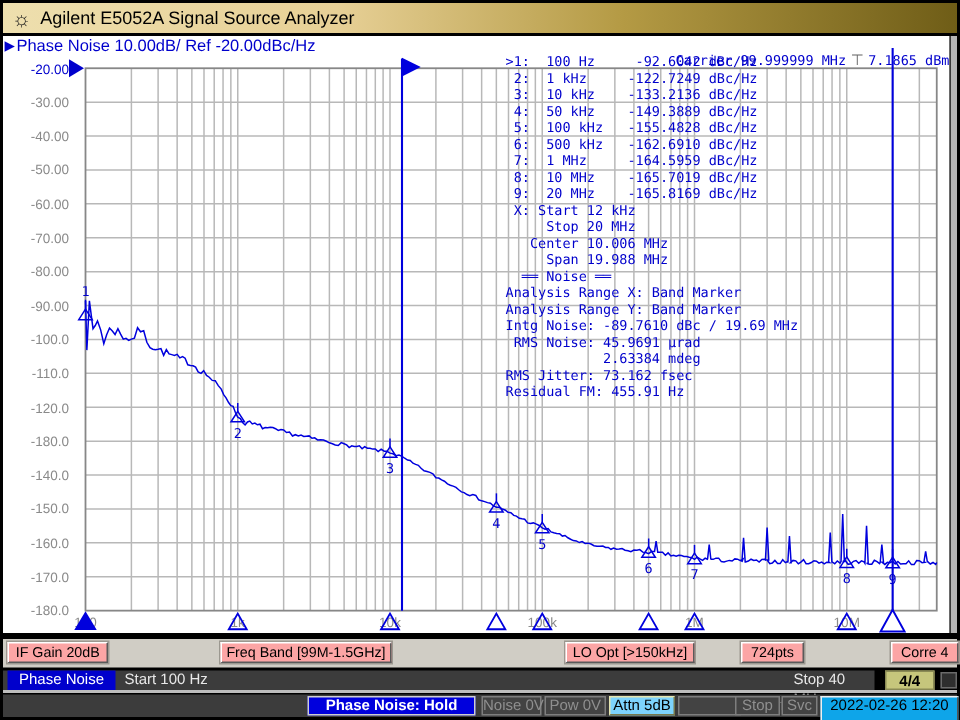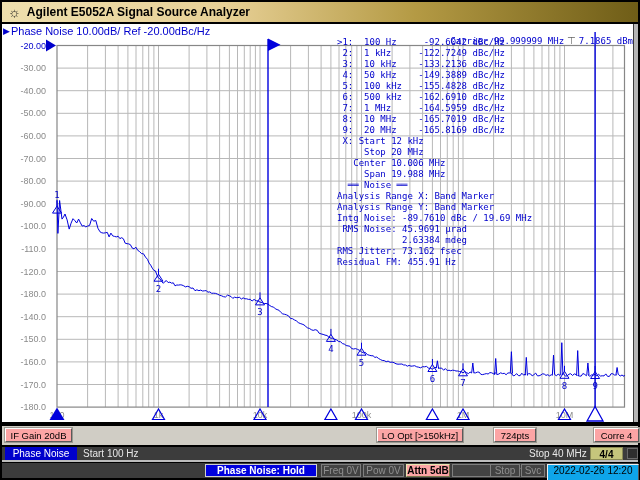--- a/index.html
+++ b/index.html
@@ -3,52 +3,52 @@
 <meta charset="utf-8">
 <style>
   html,body{margin:0;padding:0;background:#000;}
   .screen{position:relative;width:640px;height:480px;background:#000;overflow:hidden;
           font-family:"Liberation Sans", sans-serif;}
   .titlebar{position:absolute;left:2px;top:2px;width:636px;height:20px;
             background:linear-gradient(to right,#eedfae 0%,#e7d096 35%,#b49а44 60%,#6f5d17 100%);
             background:linear-gradient(to right,#eedfae 0%,#e7d096 35%,#b49a44 65%,#6f5d17 100%);
             display:flex;align-items:center;}
   .titlebar .ticon{font-size:14px;line-height:14px;margin:0 6px 0 6px;color:#1a1a1a;}
-  .titlebar .ttext{font-size:12px;font-weight:bold;color:#000;letter-spacing:0;}
+  .titlebar .ttext{font-size:12px;font-weight:normal;color:#000;letter-spacing:0;}
   .panel{position:absolute;left:2px;top:24px;width:631px;height:398px;background:#fff;}
   .rstrip{position:absolute;left:633px;top:24px;width:5px;height:398px;background:#b5b5b5;border-left:1px solid #3a3a3a;box-sizing:border-box;}
   .trhead{position:absolute;left:3px;top:25px;color:#0000cc;font-size:11px;white-space:nowrap;}
   .trhead .arr{font-size:9px;vertical-align:1px;margin-right:1px;}
   .carrier{position:absolute;top:35px;right:7px;color:#0000cc;
            font-family:"DejaVu Sans Mono", monospace;font-size:9px;white-space:nowrap;}
   .carrier .csym{color:#666;font-family:"DejaVu Sans", sans-serif;font-size:10px;padding:0 3px;}
   #marker-table{position:absolute;left:337px;top:37px;margin:0;color:#0000cc;
                 font-family:"DejaVu Sans Mono", monospace;font-size:9px;line-height:11px;letter-spacing:0;}
   .ylab{position:absolute;width:42px;text-align:right;font-size:9px;color:#8a8a8a;}
   .ylab.ref{color:#0000cc;}
   .xlab{position:absolute;top:410px;transform:translateX(-50%);font-size:9px;color:#8a8a8a;}
   svg.layer{position:absolute;left:0;top:0;pointer-events:none;}
   .softbar{position:absolute;left:2px;top:426px;width:636px;height:19px;background:#d0cdc5;}
   .skbtn{position:absolute;top:2px;height:14px;background:#fca5a5;border:1px solid;
          border-color:#ffffff #5a5a5a #5a5a5a #ffffff;box-shadow:0 0 0 1px #9b9890;
          font-size:9.5px;color:#000;text-align:center;line-height:14px;box-sizing:border-box;white-space:nowrap;}
-  .measbar{position:absolute;left:2px;top:447px;width:636px;height:13px;background:#3c3c3c;}
+  .measbar{position:absolute;left:2px;top:447px;width:581px;height:13px;background:#3c3c3c;}
   .mchip{position:absolute;left:3px;top:0px;width:72px;height:13px;background:#0000cc;color:#fff;
          font-size:10px;text-align:center;line-height:13px;}
   .mstart{position:absolute;left:81px;top:0;color:#e8e8e8;font-size:10px;line-height:13px;}
   .mstop{position:absolute;left:527px;top:0;color:#e8e8e8;font-size:10px;line-height:13px;}
   .mpage{position:absolute;left:588px;top:0px;width:33px;height:13px;background:#c6c67c;color:#000;
          font-size:10px;font-weight:bold;text-align:center;line-height:13px;border:1px solid #8a8a55;box-sizing:border-box;}
   .mcorner{position:absolute;left:625px;top:1px;width:11px;height:11px;background:#2e2e2e;border:1px solid #6a6a6a;box-sizing:border-box;}
   .sep{position:absolute;left:2px;top:460px;width:636px;height:2px;background:#bdbdbd;}
   .statusbar{position:absolute;left:2px;top:463px;width:636px;height:15px;background:#3c3c3c;}
   .stitem{position:absolute;top:1px;height:13px;box-sizing:border-box;font-size:10px;text-align:center;
           line-height:12px;border:1px solid #7e7e7e;color:#8f8f8f;background:#434343;white-space:nowrap;}
   .stitem.active-blue{background:#0000dd;color:#fff;border-color:#cfcfcf;font-weight:bold;}
-  .stitem.highlight{background:#fca5a5;color:#000;border-color:#e6e6b0 #77774a #77774a #e6e6b0;font-weight:bold;}
+  .stitem.highlight{background:#7dd3fc;color:#000;border-color:#e6e6b0 #77774a #77774a #e6e6b0;font-weight:normal;}
   .stdate{position:absolute;top:1px;left:545px;width:92px;height:17px;box-sizing:border-box;background:#0ea5e9;
           color:#000;font-size:10px;text-align:center;line-height:12px;border:1px solid;border-color:#efefef #555 #555 #efefef;}
 </style>
 </head>
 <body>
 
 <div class="screen">
 
   <div class="titlebar">
     <span class="ticon">☼</span>
@@ -247,40 +247,41 @@
           <line x1="595.0545445598941" y1="366.0" x2="595.0545445598941" y2="372.0" stroke="#0000dd" stroke-width="1"></line>
           <path d="M590.6 378.5 L599.6 378.5 L595.1 371.5 Z" fill="none" stroke="#0000dd" stroke-width="1"></path>
           <text x="595.1" y="389.0" fill="#0000cc" font-size="9" text-anchor="middle" font-family="DejaVu Sans Mono, monospace">9</text>
           <polygon points="587.0545445598941,421 603.0545445598941,421 595.0545445598941,406.5" fill="none" stroke="#0000dd" stroke-width="1.3"></polygon>
         </g>
       </g>
   </svg>
 
   <div class="softbar" id="softbar">
       <div class="skbtn" style="left: 3px; width: 67px;">IF Gain 20dB</div>
+      <div class="skbtn" style="left: 145px; width: 114px;">Freq Band [99M-1.5GHz]</div>
       <div class="skbtn" style="left: 335px; width: 86px; margin-left: 40px;">LO Opt [&gt;150kHz]</div>
       <div class="skbtn" style="left: 492px; width: 42px;">724pts</div>
       <div class="skbtn" style="left: 592px; width: 45px;">Corre 4</div>
     </div>
 
   <div class="measbar">
     <div class="mchip">Phase Noise</div>
     <div class="mstart">Start 100 Hz</div>
     <div class="mstop">Stop 40 MHz</div>
     <div class="mpage">4/4</div>
     <div class="mcorner"></div>
   </div>
 
   <div class="sep"></div>
 
   <div class="statusbar" id="statusbar">
     <div class="stdate">2022-02-26 12:20</div>
   <div class="stitem active-blue" style="left: 203px; width: 112px;">Phase Noise: Hold</div>
       <div class="stitem" style="left: 295px; width: 23px; margin-top: 44px;">Cor</div>
-      <div class="stitem" style="left: 319px; width: 40px;">Freq 0V</div>
+      <div class="stitem" style="left: 319px; width: 40px;">Noise 0V</div>
       <div class="stitem" style="left: 361px; width: 41px;">Pow 0V</div>
       <div class="stitem highlight" style="left: 404px; width: 44px;">Attn 5dB</div>
       <div class="stitem" style="left: 450px; width: 37px; padding-left: 40px;">ExtRef</div>
       <div class="stitem" style="left: 488px; width: 30px;">Stop</div>
       <div class="stitem" style="left: 519px; width: 24px;">Svc</div>
     </div>
 
 </div>
 
 </body></html>

